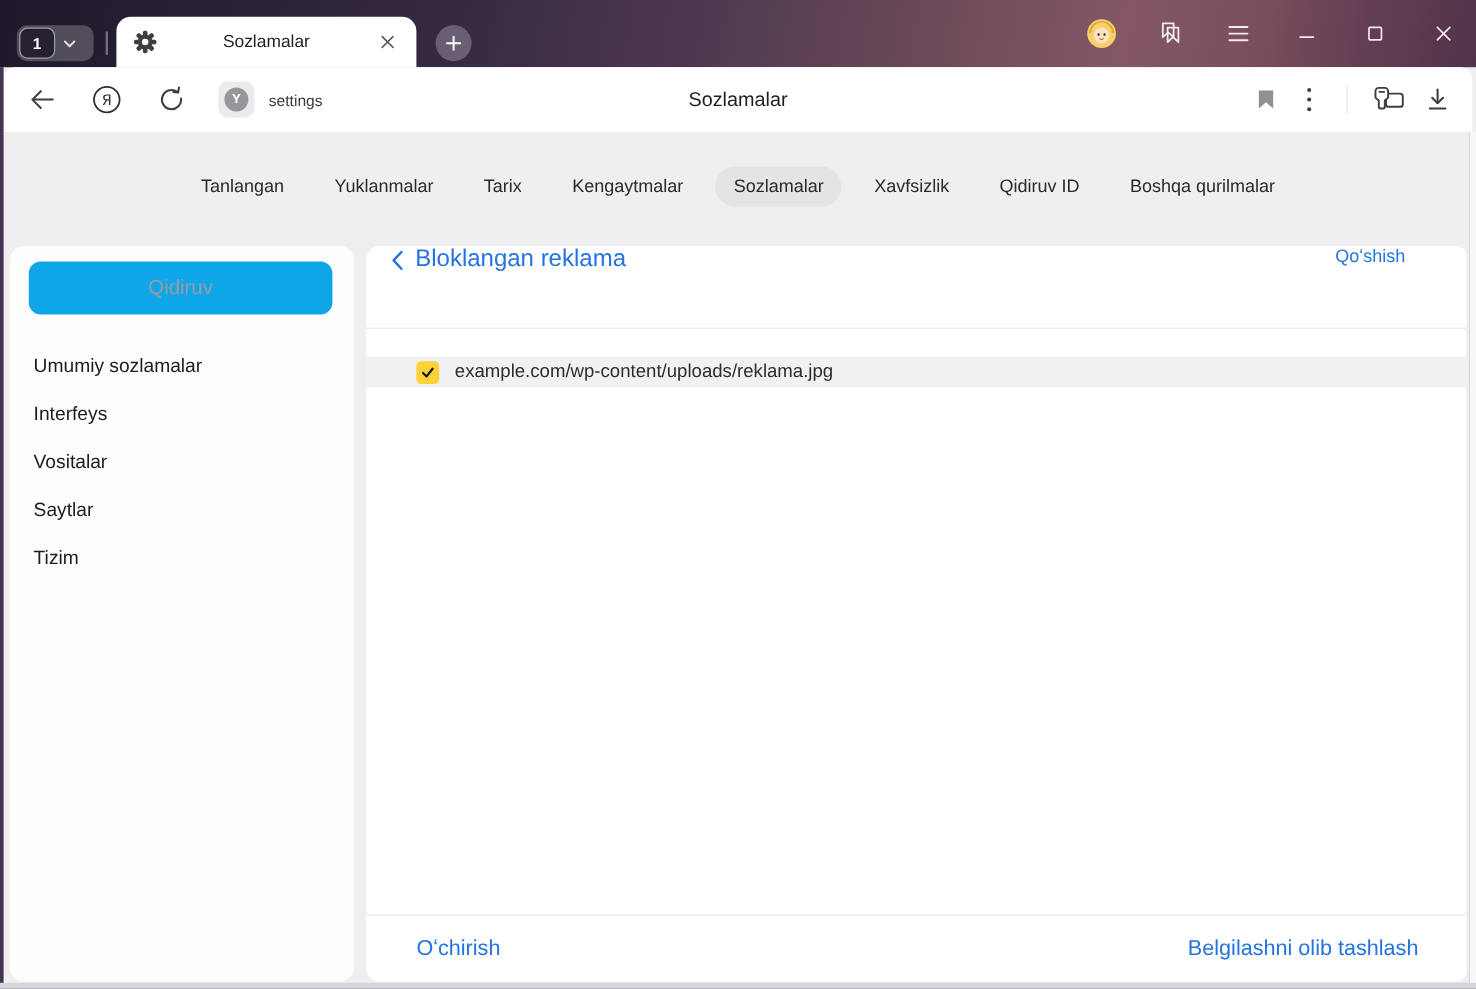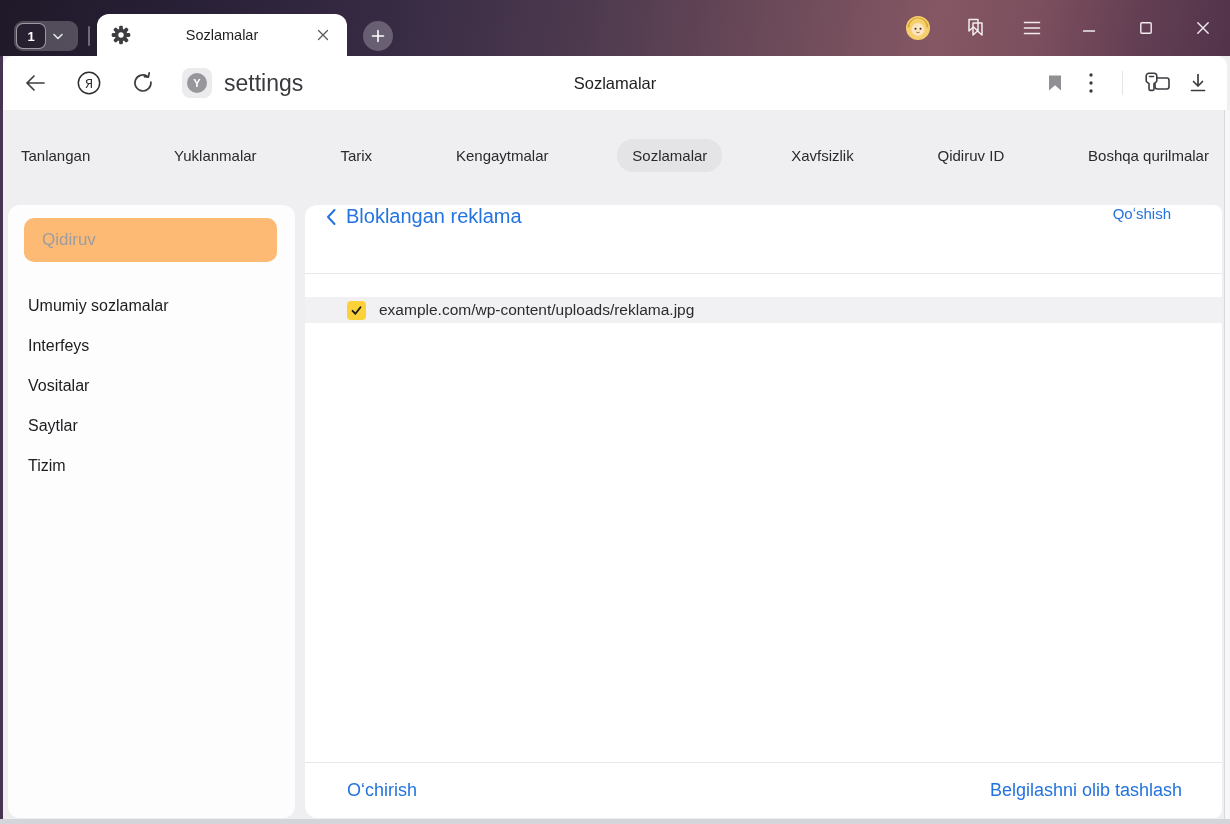--- a/index.html
+++ b/index.html
@@ -30,36 +30,36 @@
     border-radius:10px 10px 0 0; }
   .toolbar .left { position:absolute; left:0; top:0; height:54px; display:flex; align-items:center; }
   .tool-btn { width:26px; height:26px; display:flex; align-items:center; justify-content:center; cursor:pointer; }
   .back { margin-left:19px; }
   .ya { margin-left:28px; }
   .refresh { margin-left:28px; }
   .favicon { margin-left:26px; width:30px; height:30px; border-radius:8px; background:#ebebed;
     display:flex; align-items:center; justify-content:center; }
   .favicon .fc { width:20px; height:20px; border-radius:50%; background:#97979b; color:#fff;
     font-size:11px; font-weight:bold; display:flex; align-items:center; justify-content:center; }
-  .address { margin-left:12px; font-size:23px; color:#3a3a3e; cursor:text; }
+  .address { margin-left:12px; font-size:13px; color:#3a3a3e; cursor:text; }
   .page-title { position:absolute; left:50%; top:0; height:54px; transform:translateX(-50%);
     display:flex; align-items:center; font-size:16.5px; color:#1e1e21; }
   .toolbar .right { position:absolute; right:16px; top:0; height:54px; display:flex; align-items:center; gap:10px; }
   .v-sep { width:1px; height:24px; background:#e4e4e8; margin:0 8px; }
 
   
-  .nav { position:absolute; left:0; top:139px; width:1230px; display:flex; justify-content:space-between; align-items:center; }
+  .nav { position:absolute; left:0; top:139px; width:1230px; display:flex; justify-content:center; align-items:center; }
   .nav-item { font-size:15px; color:#2a2a2e; padding:8px 15px; margin:0 6px; border-radius:16px; cursor:pointer; white-space:nowrap; }
   .nav-item.active { background:#e4e3e6; }
 
   
   .sidebar { position:absolute; left:8px; top:205px; width:287px; height:613px; background:#fdfdfe; border-radius:12px; }
   .search { position:absolute; left:16px; top:13px; width:253px; height:44px; border:none; outline:none;
-    background:#fdba74; border-radius:10px; padding:0 18px; font-size:17px; color:#3a3a3e;
-    font-family:"Liberation Sans","DejaVu Sans",sans-serif; }
+    background:#0ea5e9; border-radius:10px; padding:0 18px; font-size:17px; color:#3a3a3e;
+    font-family:"Liberation Sans","DejaVu Sans",sans-serif;text-align:center; }
   .search::placeholder { color:#9c9ca2; opacity:1; }
   .side-items { position:absolute; left:0; top:81px; width:100%; }
   .side-item { height:40px; line-height:40px; padding-left:20px; font-size:16px; color:#1d1d20; cursor:pointer; }
 
   
   .content { position:absolute; left:305px; top:205px; width:917px; height:613px; background:#fff; border-radius:12px 8px 8px 12px; }
   .c-header { height:68px; display:flex; align-items:flex-start; padding:0 51px 0 20px; }
   .c-back { display:flex; align-items:center; gap:9px; cursor:pointer; }
   .c-heading { font-size:20px; color:#2374de; }
   .c-add { margin-left:auto; font-size:15px; color:#2374de; cursor:pointer; }

